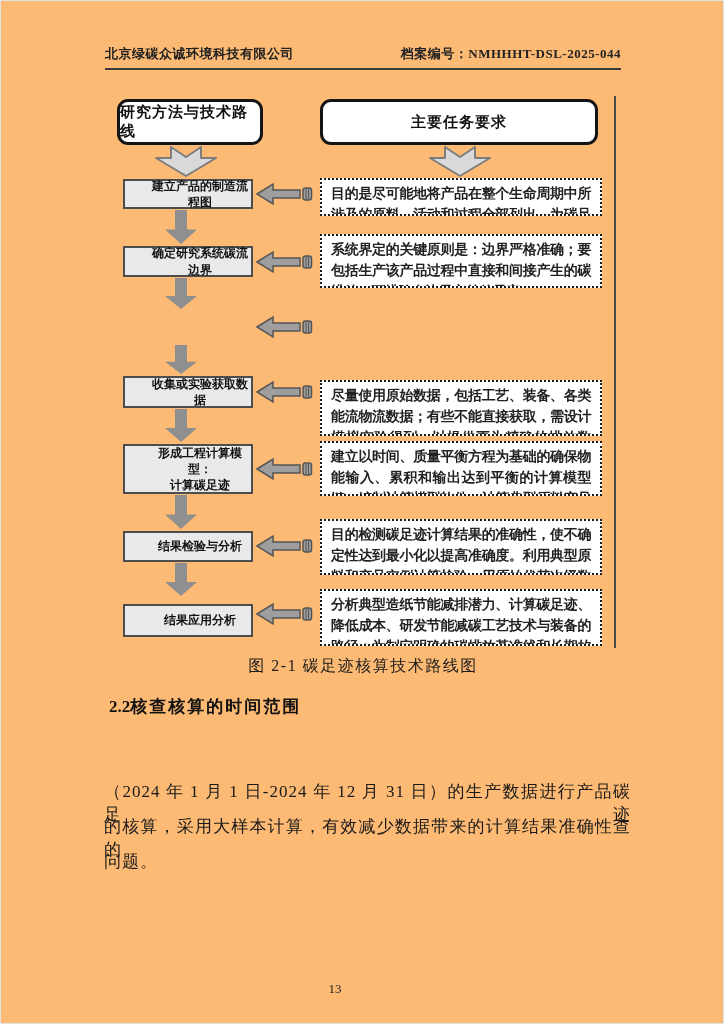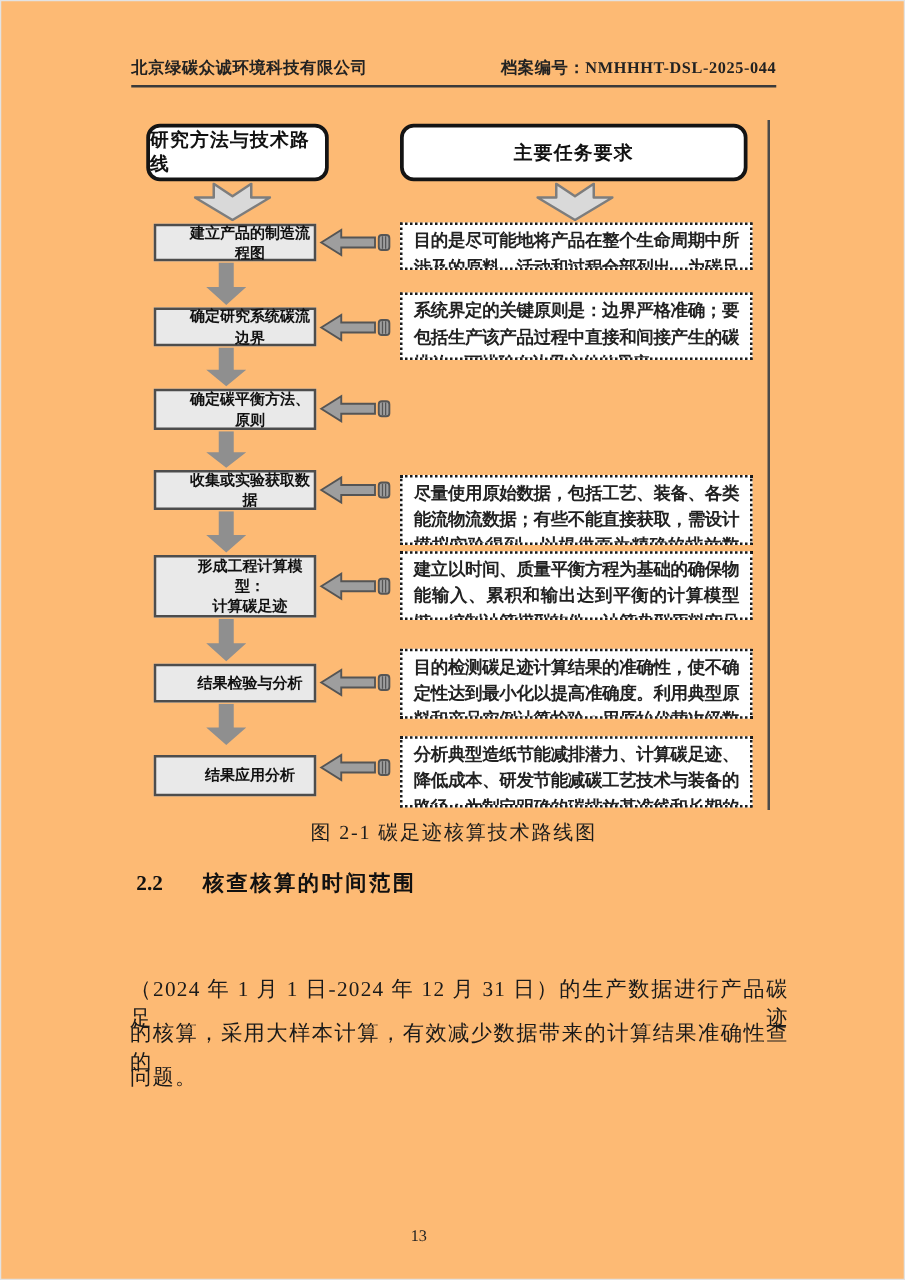--- a/index.html
+++ b/index.html
@@ -33,21 +33,21 @@
     position:absolute;left:319px;width:282px;box-sizing:border-box;
     border:2px dotted #1a1a1a;background:#fff;padding:3px 9px;
     font-size:14px;font-weight:bold;letter-spacing:-0.5px;line-height:1.5;
     color:#222;text-align:justify;overflow:hidden;
   }
   .vline{position:absolute;left:613px;top:0;width:2px;height:552px;background:#4a4a4a;}
   .caption{position:absolute;left:0;top:655px;width:724px;text-align:center;
     font-size:16px;letter-spacing:1.5px;color:#1c1c1c;}
   .section-hd{position:absolute;left:108px;top:694px;font-size:17px;font-weight:bold;
     letter-spacing:2px;color:#111;}
-  .section-hd .num{margin-right:32px;letter-spacing:0;}
+  .section-hd .num{margin-right:0;letter-spacing:0;}
   .pline{position:absolute;font-size:17px;letter-spacing:1px;color:#1a1a1a;
     text-align:justify;text-align-last:justify;white-space:nowrap0;}
   .pline.last{text-align-last:left;}
   .pg-num{position:absolute;left:0;top:980px;width:668px;text-align:center;
     font-size:13px;color:#222;}
 </style>
 </head>
 <body>
 
 <div class="sheet">
@@ -64,21 +64,20 @@
 
     <svg class="abs" style="left:154px;top:50px" width="62" height="31" viewBox="0 0 62 31">
       <polygon points="16,1 31,11 46,1 46,12 61,12 31,30 1,12 16,12" fill="#d9d9d9" stroke="#7d7d7d" stroke-width="2" stroke-linejoin="round"></polygon>
     </svg>
     <svg class="abs" style="left:428px;top:50px" width="62" height="31" viewBox="0 0 62 31">
       <polygon points="16,1 31,11 46,1 46,12 61,12 31,30 1,12 16,12" fill="#d9d9d9" stroke="#7d7d7d" stroke-width="2" stroke-linejoin="round"></polygon>
     </svg>
 
     <div class="step-box" style="top:83px;height:30px">建立产品的制造流程图</div>
     <div class="step-box" style="top:150px;height:31px">确定研究系统碳流边界</div>
-    <div class="step-box" style="top:215px;height:33px">确定碳平衡方法、原则</div>
     <div class="step-box" style="top:280px;height:32px">收集或实验获取数据</div>
     <div class="step-box" style="top:348px;height:50px">形成工程计算模型：
 计算碳足迹</div>
     <div class="step-box" style="top:435px;height:31px">结果检验与分析</div>
     <div class="step-box" style="top:508px;height:33px">结果应用分析</div>
 
     <svg class="abs" style="left:163px;top:114px" width="34" height="35" viewBox="0 0 34 34" preserveAspectRatio="none">
         <polygon points="11,0 23,0 23,19 33,19 17,33 1,19 11,19" fill="#8f8f8f"></polygon>
       </svg>
     <svg class="abs" style="left:163px;top:182px" width="34" height="32" viewBox="0 0 34 34" preserveAspectRatio="none">

